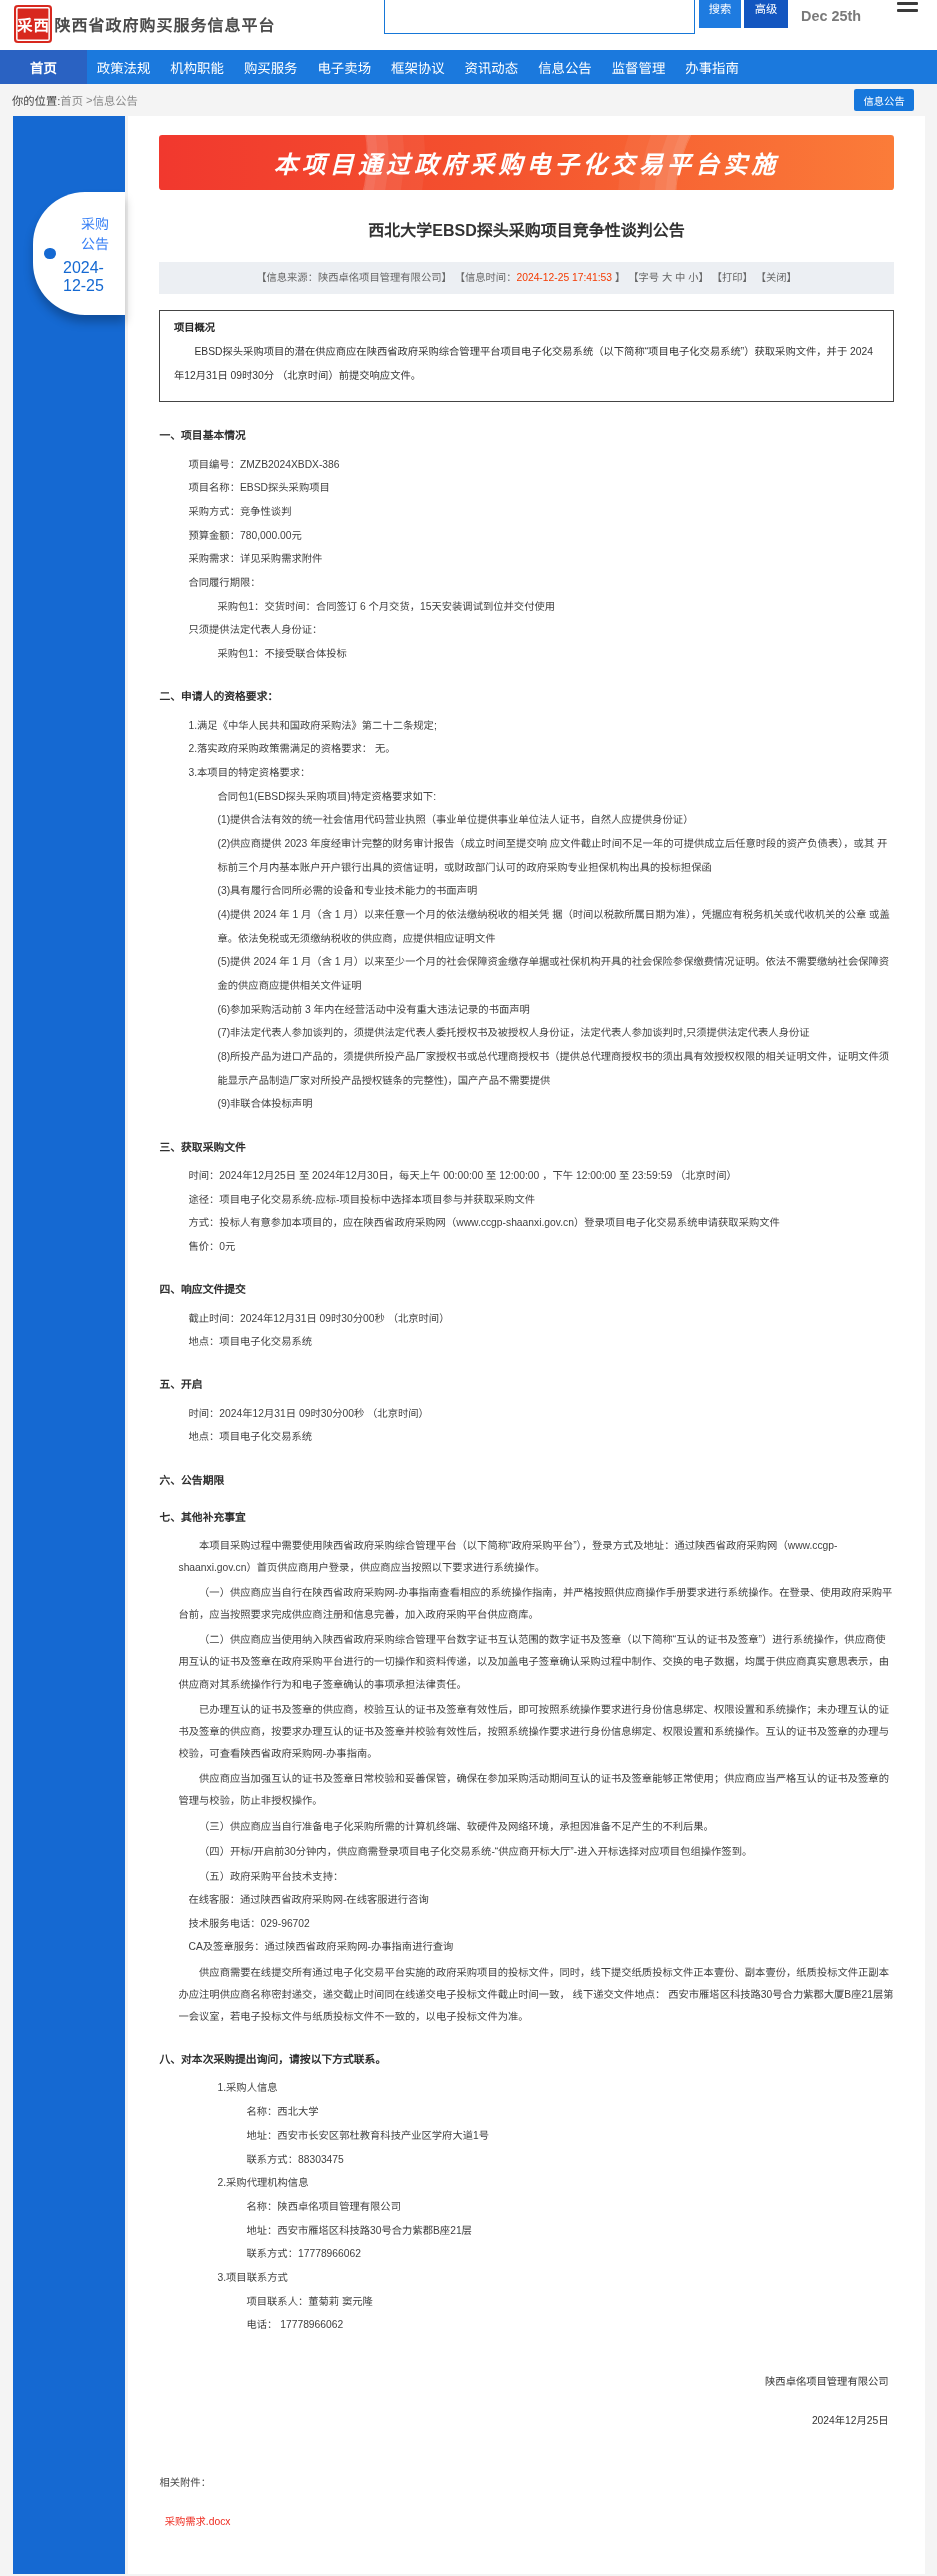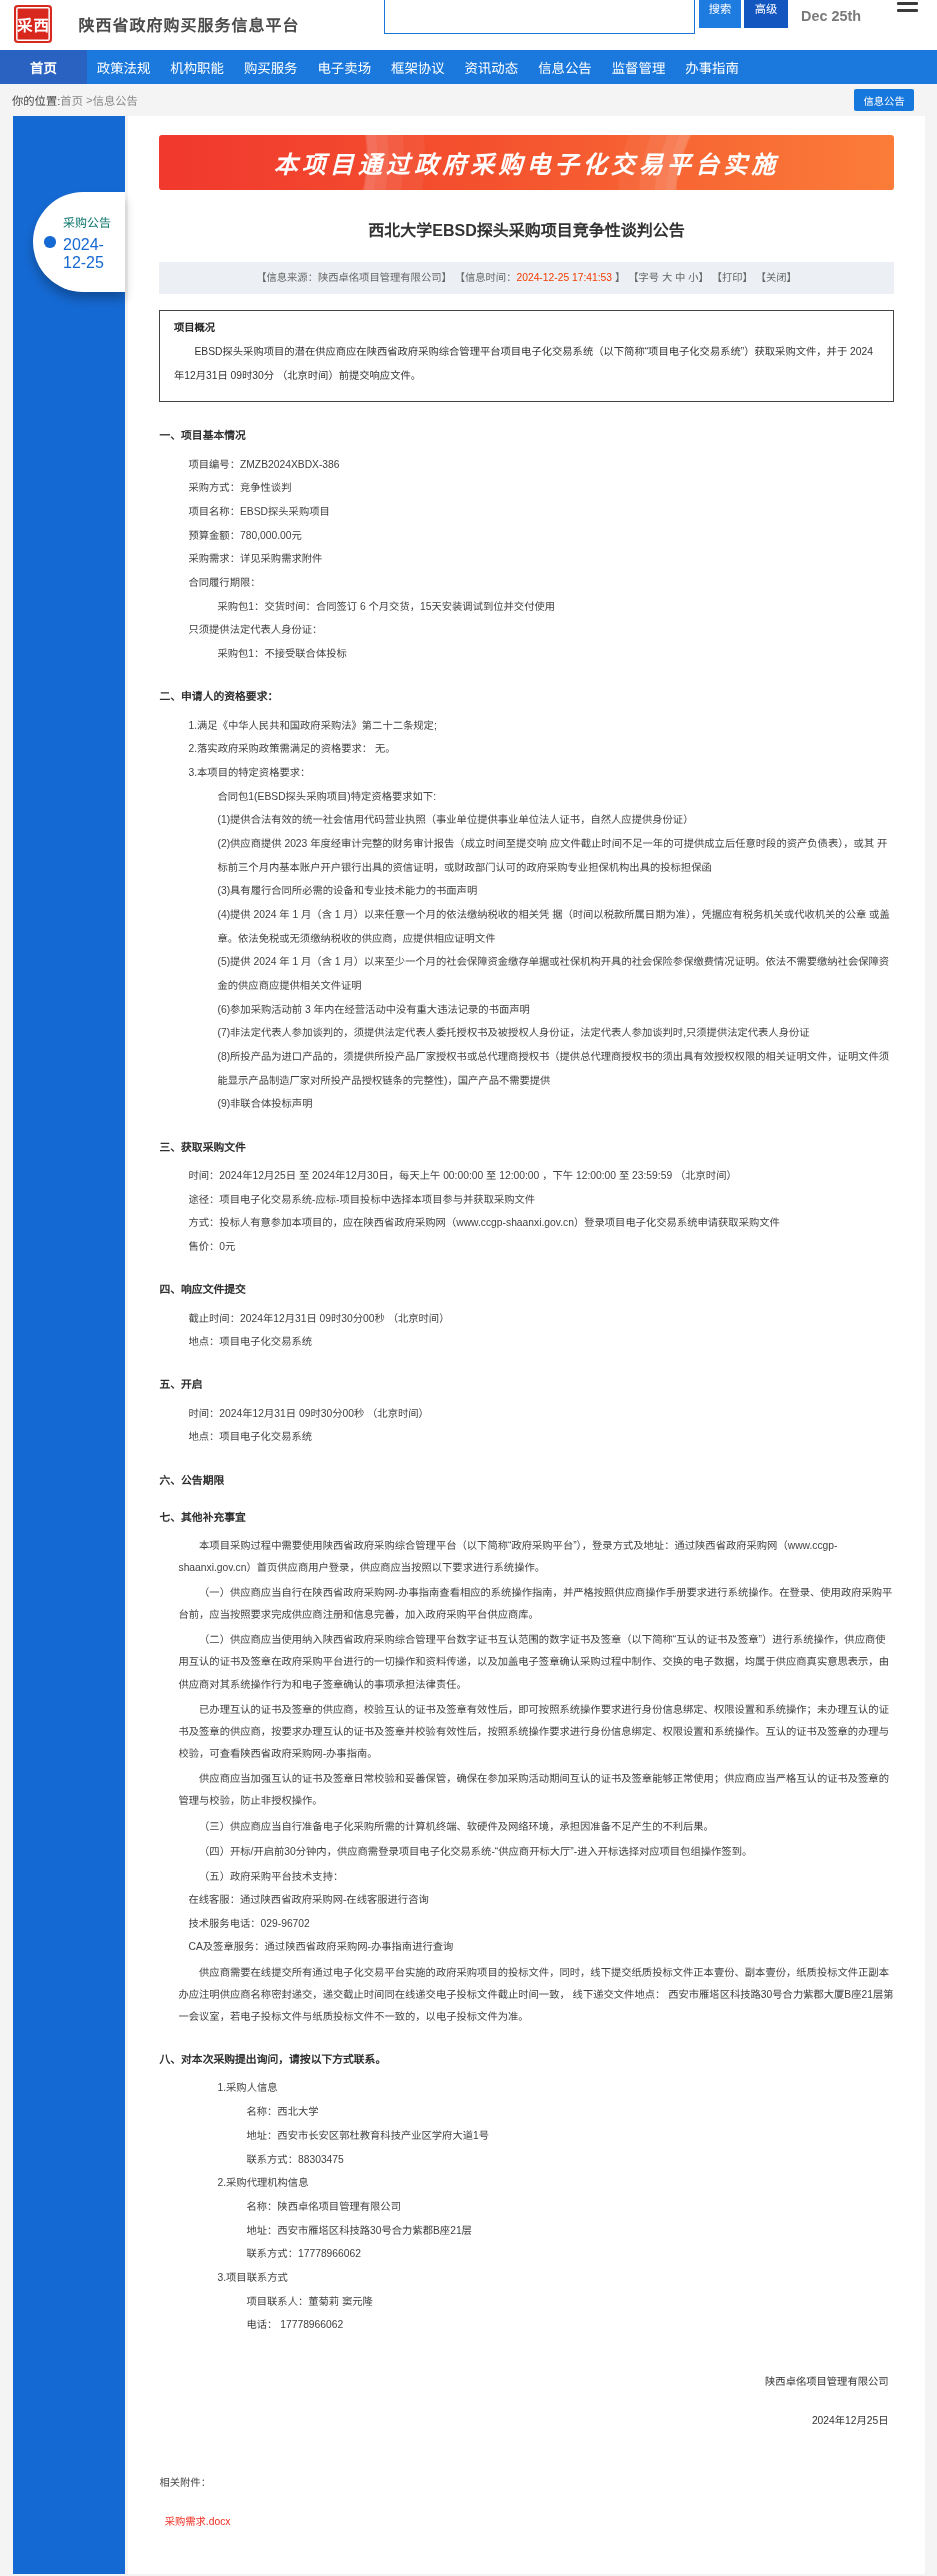--- a/index.html
+++ b/index.html
@@ -4,21 +4,21 @@
 <style>
   html,body{margin:0;padding:0;}
   body{
     width:938px;
     background:#f4f4f4;
     font-family:"Liberation Sans","DejaVu Sans",sans-serif;
     color:#333;
   }
   
   .site-header{position:relative;height:50px;background:#fff;overflow:hidden;}
-  .logo-wrap{position:absolute;left:14.4px;top:5.2px;display:flex;align-items:center;gap:26px;}
+  .logo-wrap{position:absolute;left:14.4px;top:5.2px;display:flex;align-items:center;gap:2px;}
   .logo-mark{
     width:38px;height:38px;background:#d8281e;border-radius:4.1px;
     display:flex;align-items:center;justify-content:center;
     color:#fff;font-weight:bold;font-size:15.5px;letter-spacing:1px;
     box-shadow:inset 0 0 0 2.1px #d8281e, inset 0 0 0 3.6px #fff;
   }
   .site-title{font-size:16px;font-weight:bold;color:#4b4b4b;letter-spacing:1px;}
   .search-box{
     position:absolute;left:384px;top:-14.4px;width:309px;height:46px;
     border:1.5px solid #1677d8;background:#fff;
@@ -54,21 +54,21 @@
   .side-col{width:112px;background:#1569d2;position:relative;flex:0 0 112px;}
   .side-tab{
     margin:76px 0 0 19.6px;background:#fff;border-radius:52px 0 0 52px;
     padding:20.6px 5.2px 20.6px 30px;box-shadow:0 7.2px 9.3px rgba(0,0,0,.25);
     position:relative;
   }
   .side-tab .dot{
     position:absolute;left:11.3px;top:50%;margin-top:-5.7px;width:11.3px;height:11.3px;
     border-radius:50%;background:#1569d2;
   }
-  .side-tab .t1{color:#0f766e;font-size:12px;display:block;}
+  .side-tab .t1{color:#3b82f6;font-size:14px;display:block;margin-left:18px;}
   .side-tab .t2{color:#1569d2;font-size:16px;display:block;margin-top:6px;}
   .main-col{flex:1;background:#fff;padding-bottom:46px;}
   
   .banner{
     margin:18.5px 31px 0;height:55px;border-radius:3.1px;position:relative;overflow:hidden;
     background:linear-gradient(90deg,#f1382e 0%,#f4522e 45%,#fb7c39 100%);
     display:flex;align-items:center;justify-content:center;
   }
   .banner:before,.banner:after{
     content:"";position:absolute;width:289px;height:289px;border-radius:50%;
@@ -175,22 +175,22 @@
 
     <div class="overview-box">
       <span class="ov-label">项目概况</span>
       <p>EBSD探头采购项目的潜在供应商应在陕西省政府采购综合管理平台项目电子化交易系统（以下简称“项目电子化交易系统”）获取采购文件，并于 2024年12月31日 09时30分 （北京时间）前提交响应文件。</p>
     </div>
 
     <div class="sections">
         <section>
           <h3 class="sec-title">一、项目基本情况</h3>
           <p class="para i1">项目编号：ZMZB2024XBDX-386</p>
+          <p class="para i1">项目名称：EBSD探头采购项目</p>
           <p class="para i1">采购方式：竞争性谈判</p>
-          <p class="para i1">项目名称：EBSD探头采购项目</p>
           <p class="para i1">预算金额：780,000.00元</p>
           <p class="para i1">采购需求：详见采购需求附件</p>
           <p class="para i1">合同履行期限：</p>
           <p class="para i2">采购包1：交货时间：合同签订 6 个月交货，15天安装调试到位并交付使用</p>
           <p class="para i1">只须提供法定代表人身份证：</p>
           <p class="para i2">采购包1：不接受联合体投标</p>
         </section>
         <section>
           <h3 class="sec-title">二、申请人的资格要求：</h3>
           <p class="para i1">1.满足《中华人民共和国政府采购法》第二十二条规定;</p>

